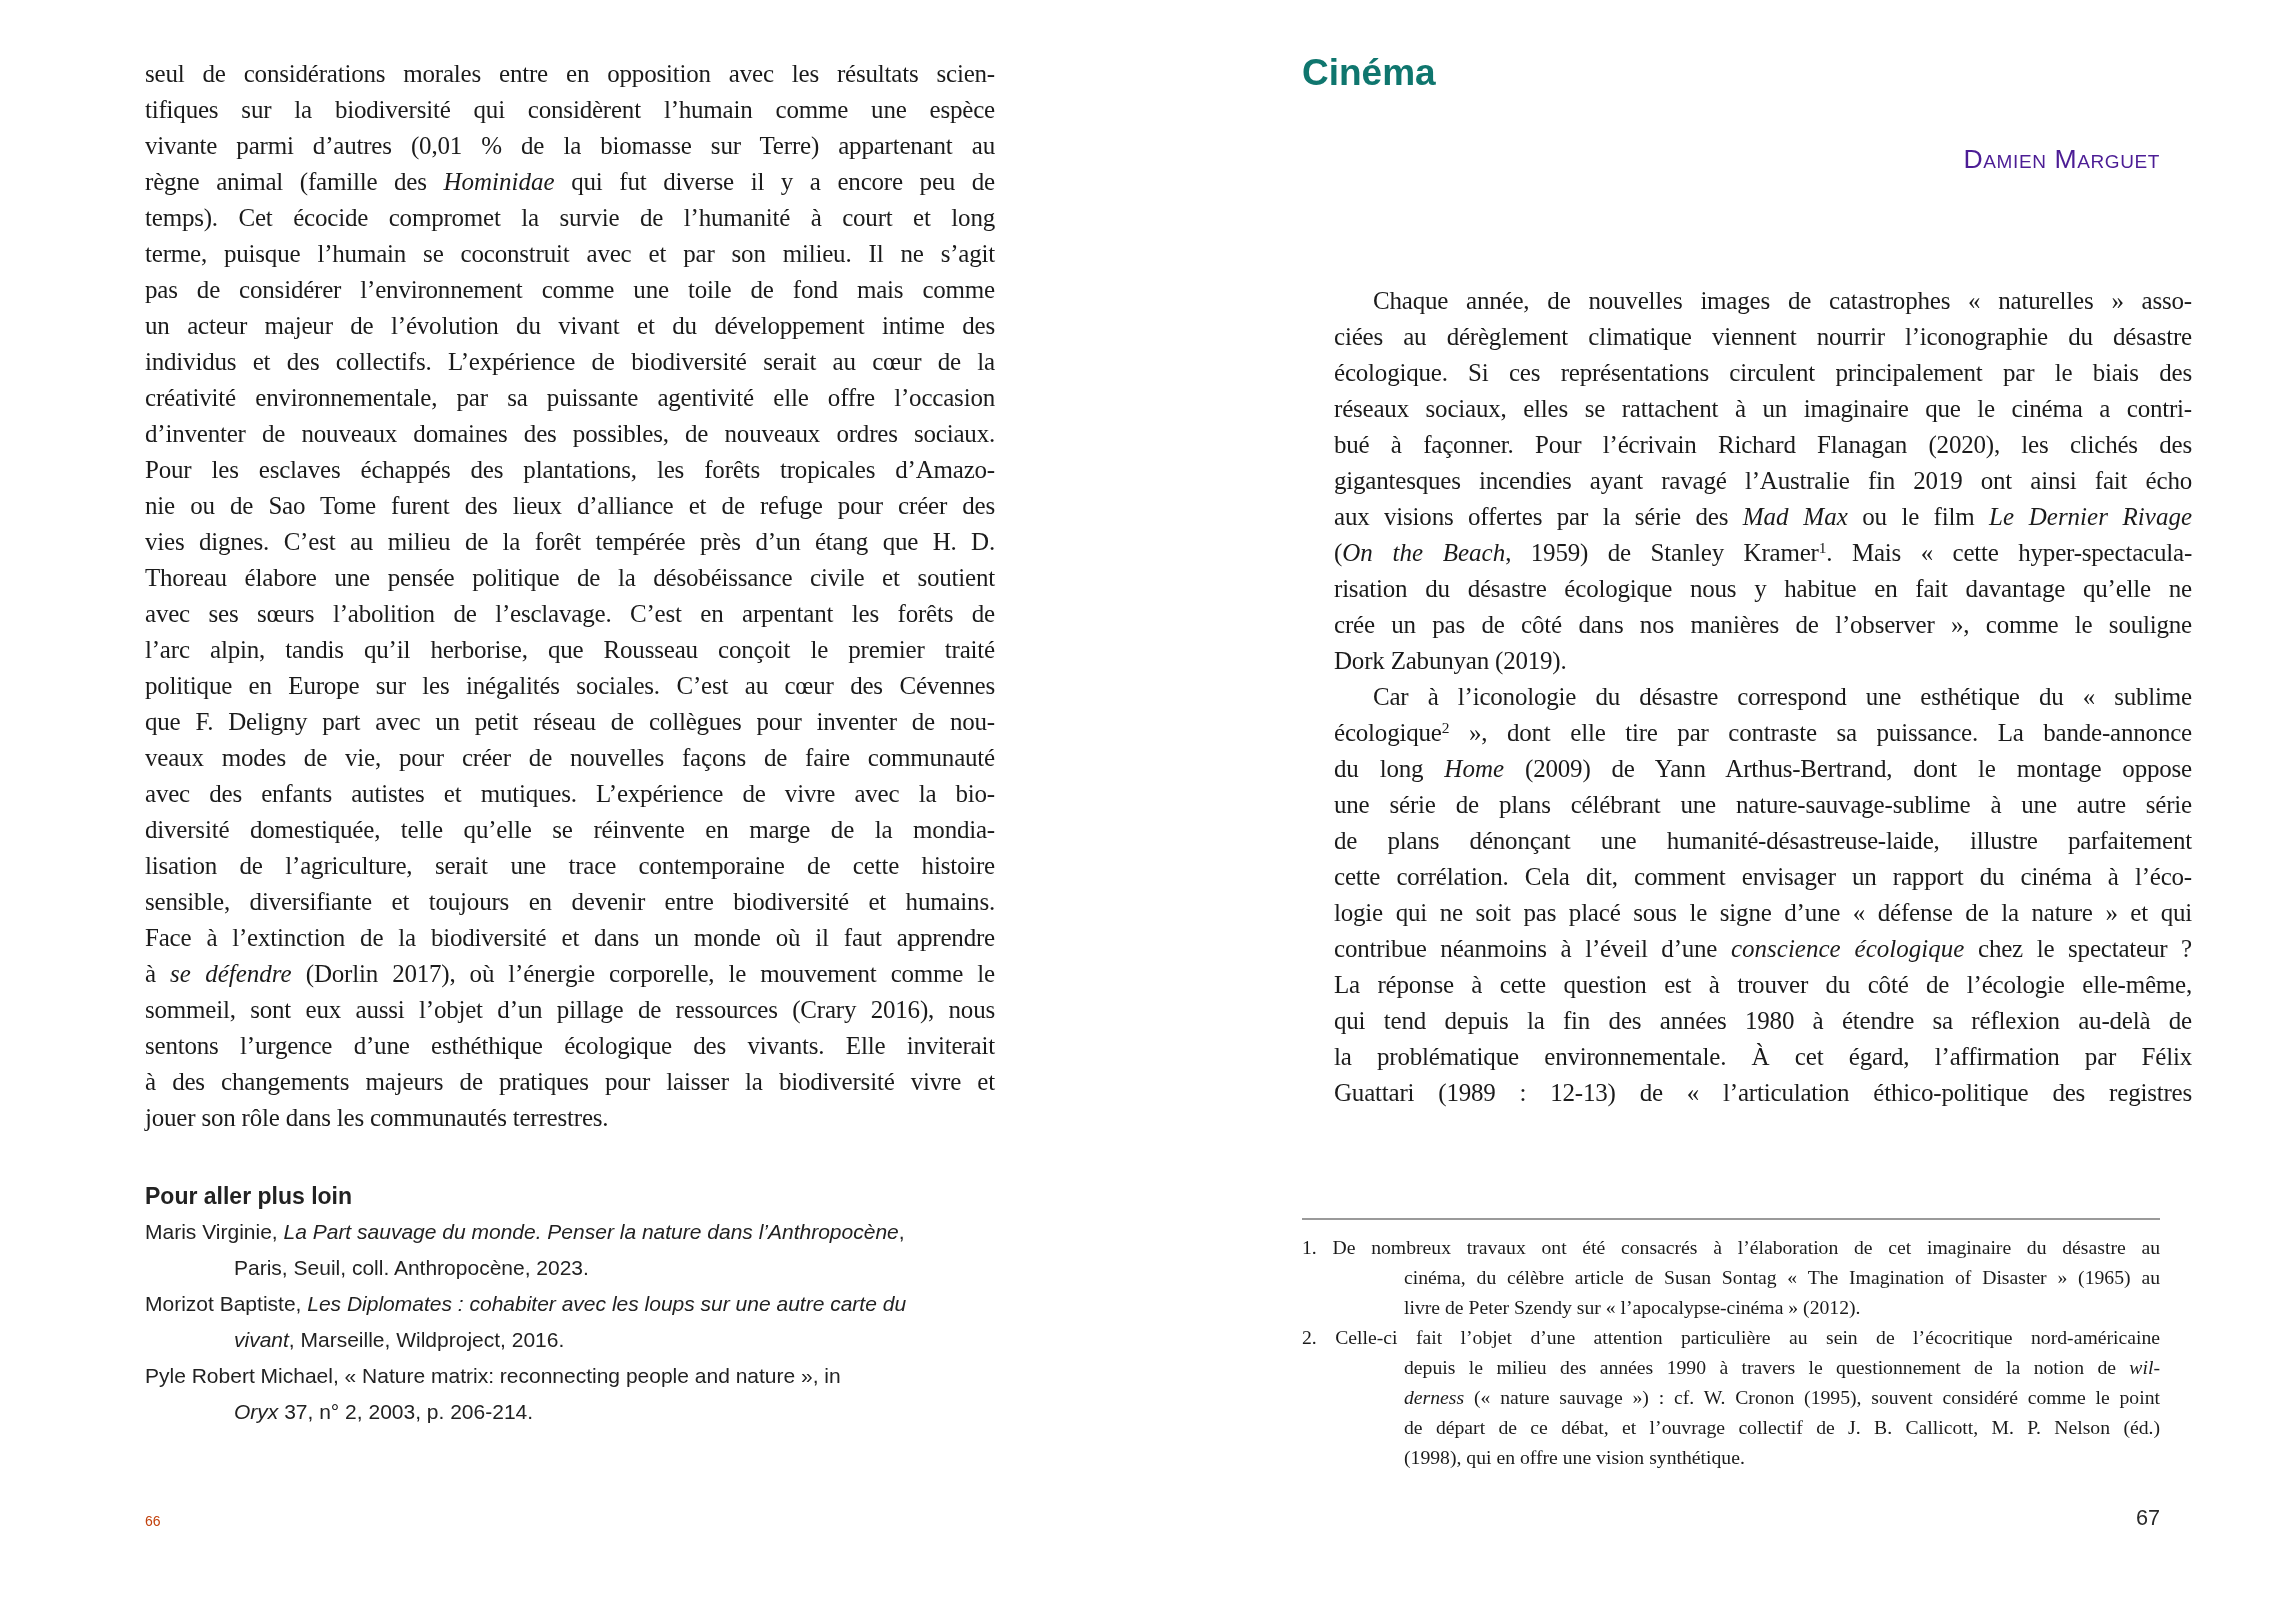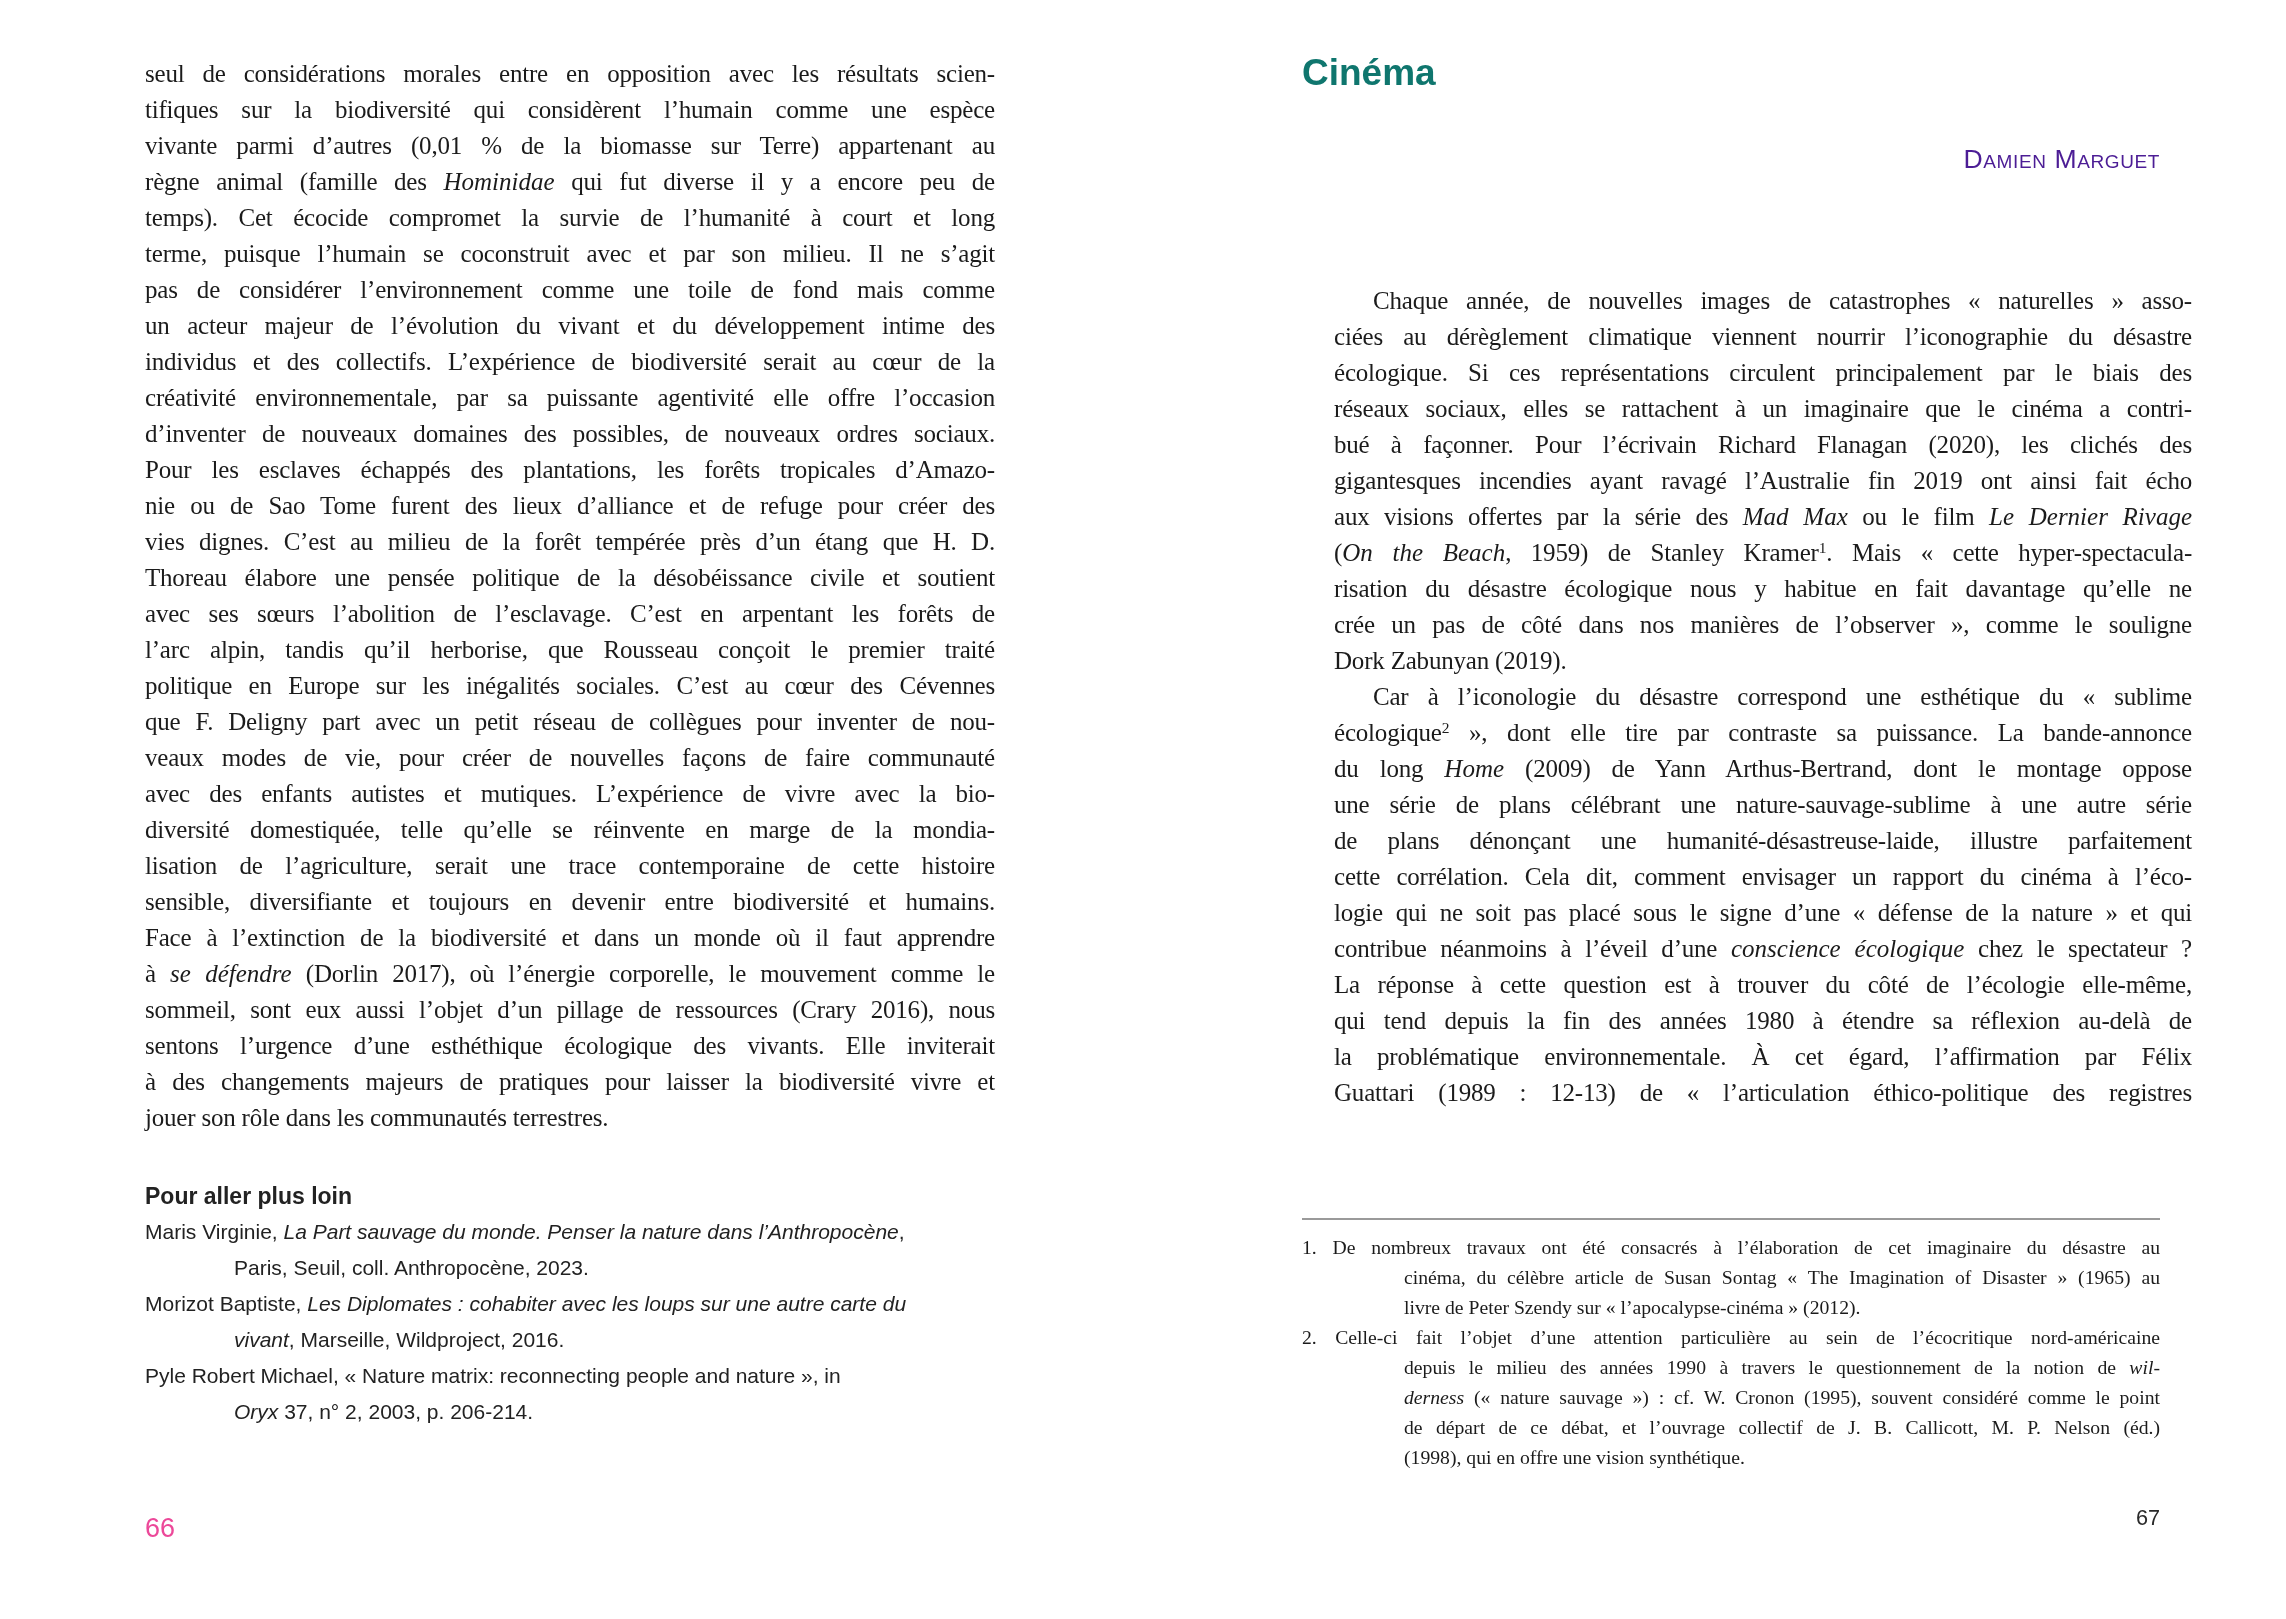--- a/index.html
+++ b/index.html
@@ -17,21 +17,21 @@
   #further{left:145px;top:1180px;width:850px;}
   .fr-heading{
     font-family:"Liberation Sans", sans-serif;
     font-weight:600;font-size:23px;line-height:33px;
     color:#222;
   }
   #fr-entries{margin-top:1px;}
   #pagenum-left{
     left:145px;top:1513px;
     font-family:"Liberation Sans", sans-serif;
-    font-size:27px;color:#ec4899;
+    font-size:14px;color:#c2410c;
   }
   
   #title{
     left:1302px;top:51px;width:858px;
     font-family:"Liberation Sans", sans-serif;
     font-weight:700;font-size:37px;line-height:43px;color:#0f766e;
   }
   #author{
     left:1302px;top:144px;width:858px;
     text-align:right;

